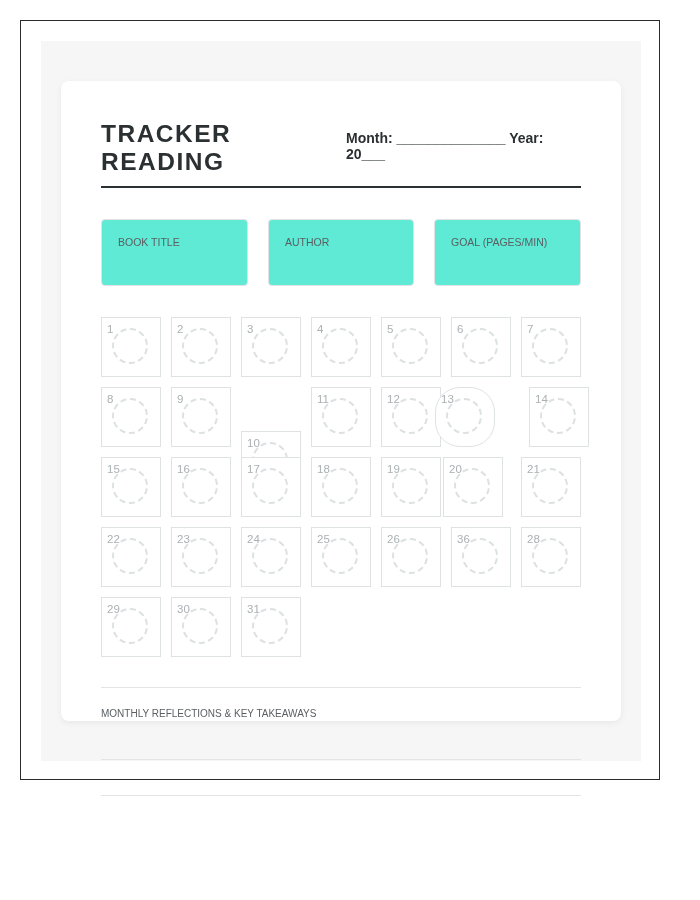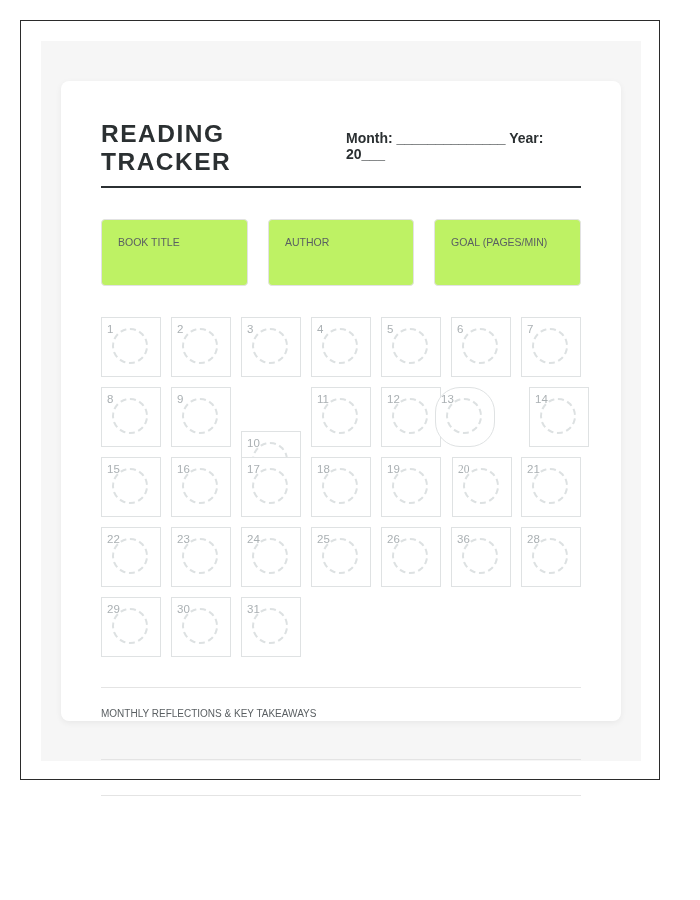--- a/index.html
+++ b/index.html
@@ -27,21 +27,21 @@
     .title span { display: block; }
     .meta {
       position: absolute; left: 346px; top: 130px; width: 230px;
       font-size: 14px; font-weight: bold; color: #2b3032; line-height: 16px;
     }
     .rule-dark {
       position: absolute; left: 101px; top: 186px; width: 480px; height: 2px; background: #2b3032;
     }
     .field {
       position: absolute; top: 219px; height: 67px; border: 1px solid #e2e2e2;
-      border-radius: 4px; box-sizing: border-box; background: #bef264;
+      border-radius: 4px; box-sizing: border-box; background: #5eead4;
     }
     .field-label {
       position: absolute; left: 16px; top: 16px; font-size: 10.5px; color: #5a5f62;
       letter-spacing: 0;
     }
     .grid { position: absolute; left: 101px; top: 317px; }
     .cell {
       position: absolute; width: 60px; height: 60px; border: 1px solid #dfe2e3;
       box-sizing: border-box; background: #fff;
     }
@@ -60,22 +60,22 @@
     }
   </style>
 </head>
 <body>
 
 <div class="frame"></div>
 <div class="bg"></div>
 <div class="card"></div>
 
 <h1 class="title">
+  <span>TRACKER</span>
   <span>READING</span>
-  <span>TRACKER</span>
 </h1>
 <div class="meta">Month: ______________ Year: 20___</div>
 <div class="rule-dark"></div>
 
 <div class="field" style="left:101px;width:147px;">
   <span class="field-label">BOOK TITLE</span>
 </div>
 <div class="field" style="left:268px;width:146px;">
   <span class="field-label">AUTHOR</span>
 </div>
@@ -153,21 +153,21 @@
       <span class="num">17</span>
     </div>
     <div class="cell" style="left: 210px; top: 140px;">
       <div class="circle"></div>
       <span class="num">18</span>
     </div>
     <div class="cell" style="left: 280px; top: 140px;">
       <div class="circle"></div>
       <span class="num">19</span>
     </div>
-    <div class="cell" style="left: 351px; top: 140px; font-family: Liberation Serif, serif;">
+    <div class="cell" style="left: 342px; top: 140px;">
       <div class="circle"></div>
       <span class="num">20</span>
     </div>
     <div class="cell" style="left: 420px; top: 140px;">
       <div class="circle"></div>
       <span class="num">21</span>
     </div>
     <div class="cell" style="left: 0px; top: 210px;">
       <div class="circle"></div>
       <span class="num">22</span>

